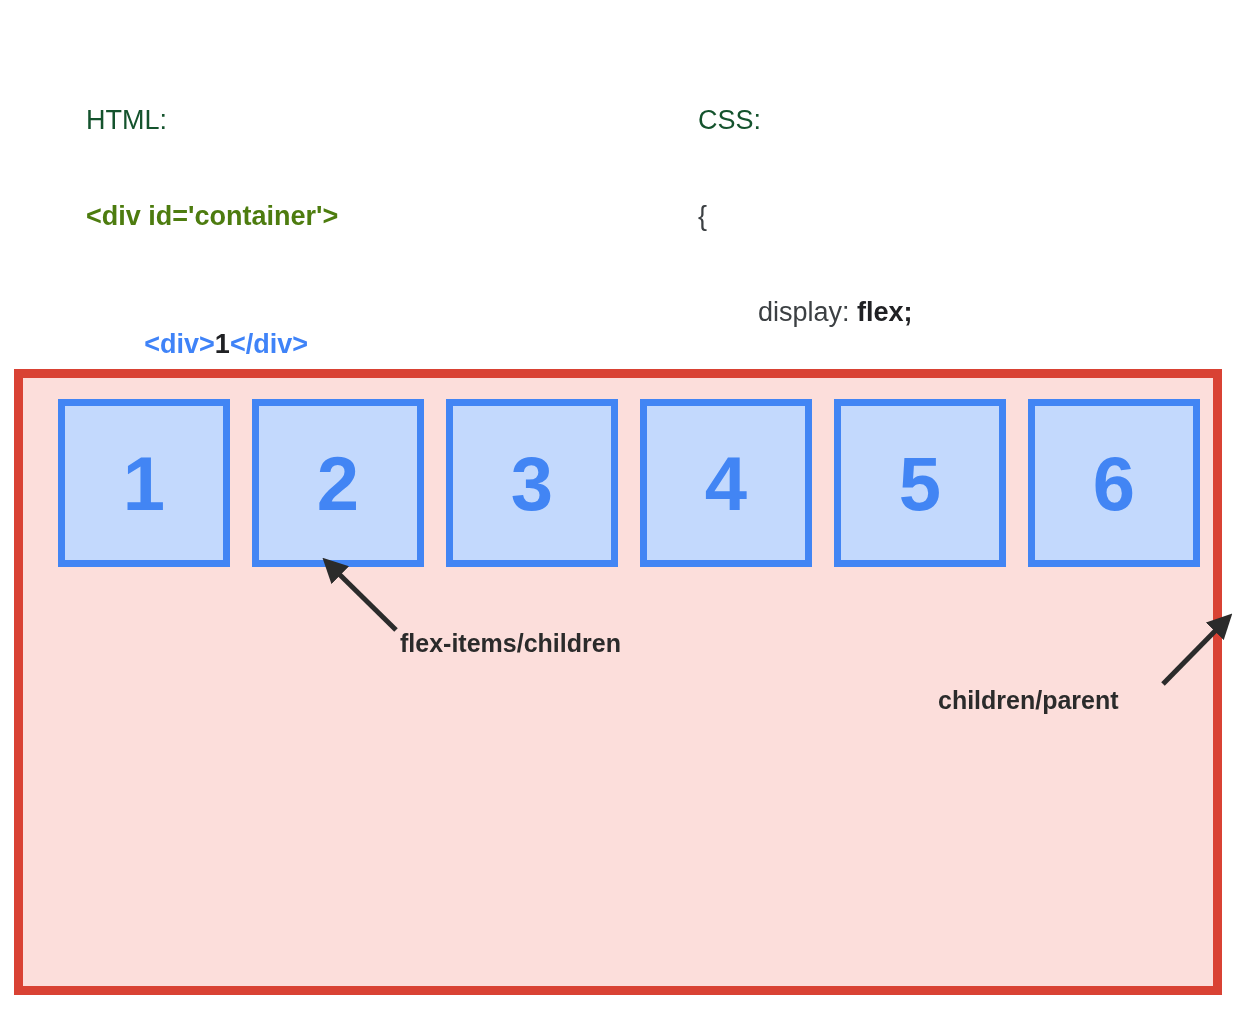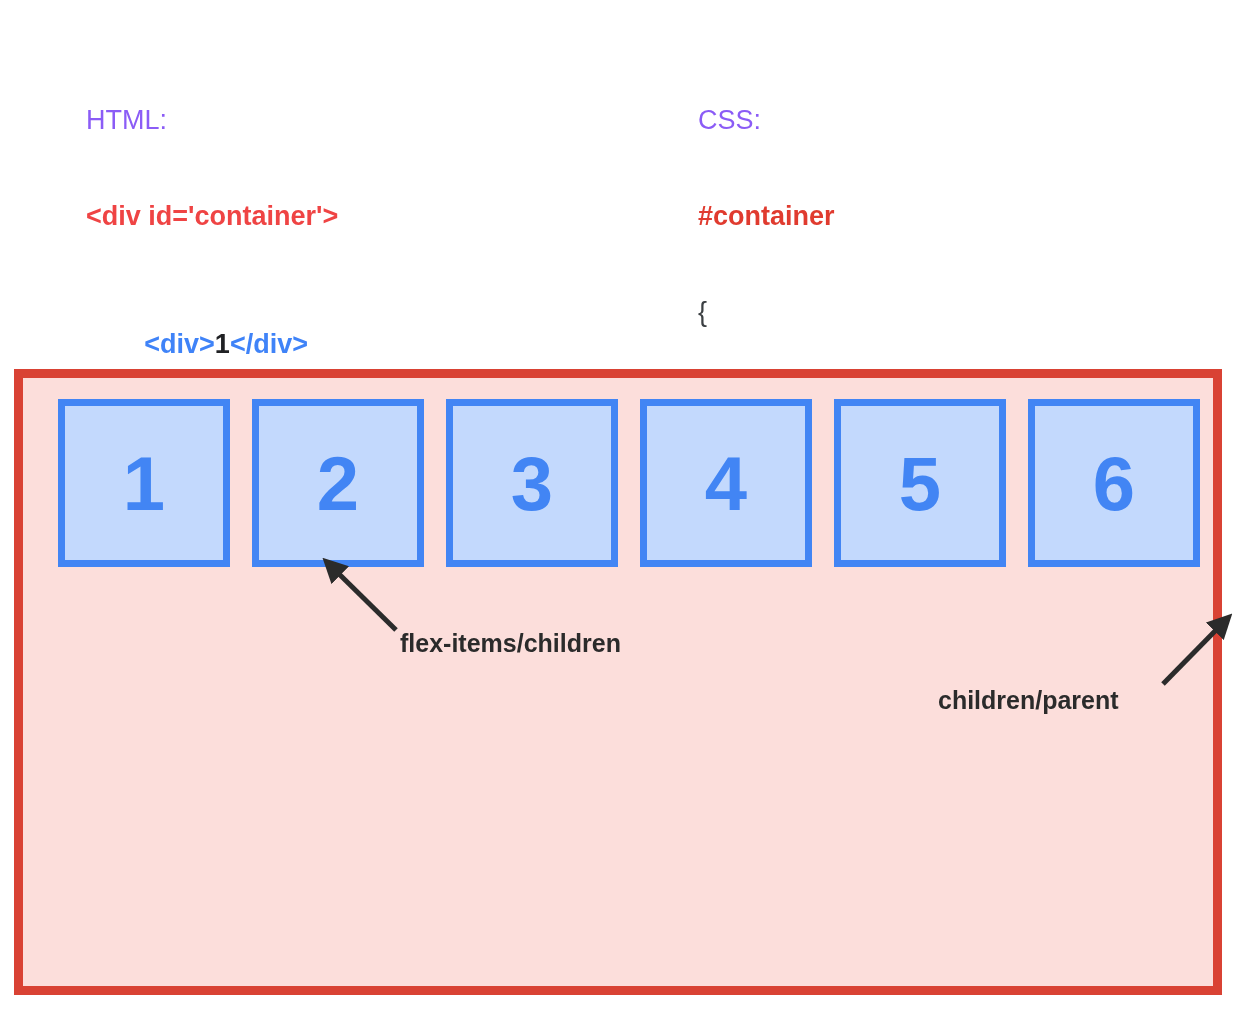--- a/index.html
+++ b/index.html
@@ -21,26 +21,26 @@
     font-size: 27px;
     line-height: 32px;
     white-space: pre;
   }
   #html-panel { left: 56px; top: 8px; }
   #css-panel  { left: 668px; top: 8px; }
 
   .code-line { height: 32px; }
 
   .lang-label {
-    color: #8b5cf6;
+    color: #14532d;
     font-weight: 400;
     margin-top: 21px;
   }
   .tag-red {
-    color: #ef4444;
+    color: #4d7c0f;
     font-weight: bold;
   }
   .tag-blue {
     color: #3f83f8;
     font-weight: bold;
   }
   .num-dark {
     color: #202124;
     font-weight: bold;
   }
@@ -154,23 +154,20 @@
   <div class="code-line">
     
   </div>
 </div>
 
 <div id="css-panel" class="code-panel">
   <div class="code-line">
     <span class="lang-label">CSS:</span>
   </div>
   <div class="code-line">
-    <span class="css-selector">#container</span>
-  </div>
-  <div class="code-line">
     <span class="css-brace">{</span>
   </div>
   <div class="code-line">
     <span class="css-prop">display:</span><span>&nbsp;</span><span class="css-value">flex;</span>
   </div>
   <div class="code-line">
     <span class="css-brace">}</span>
   </div>
 </div>
 

